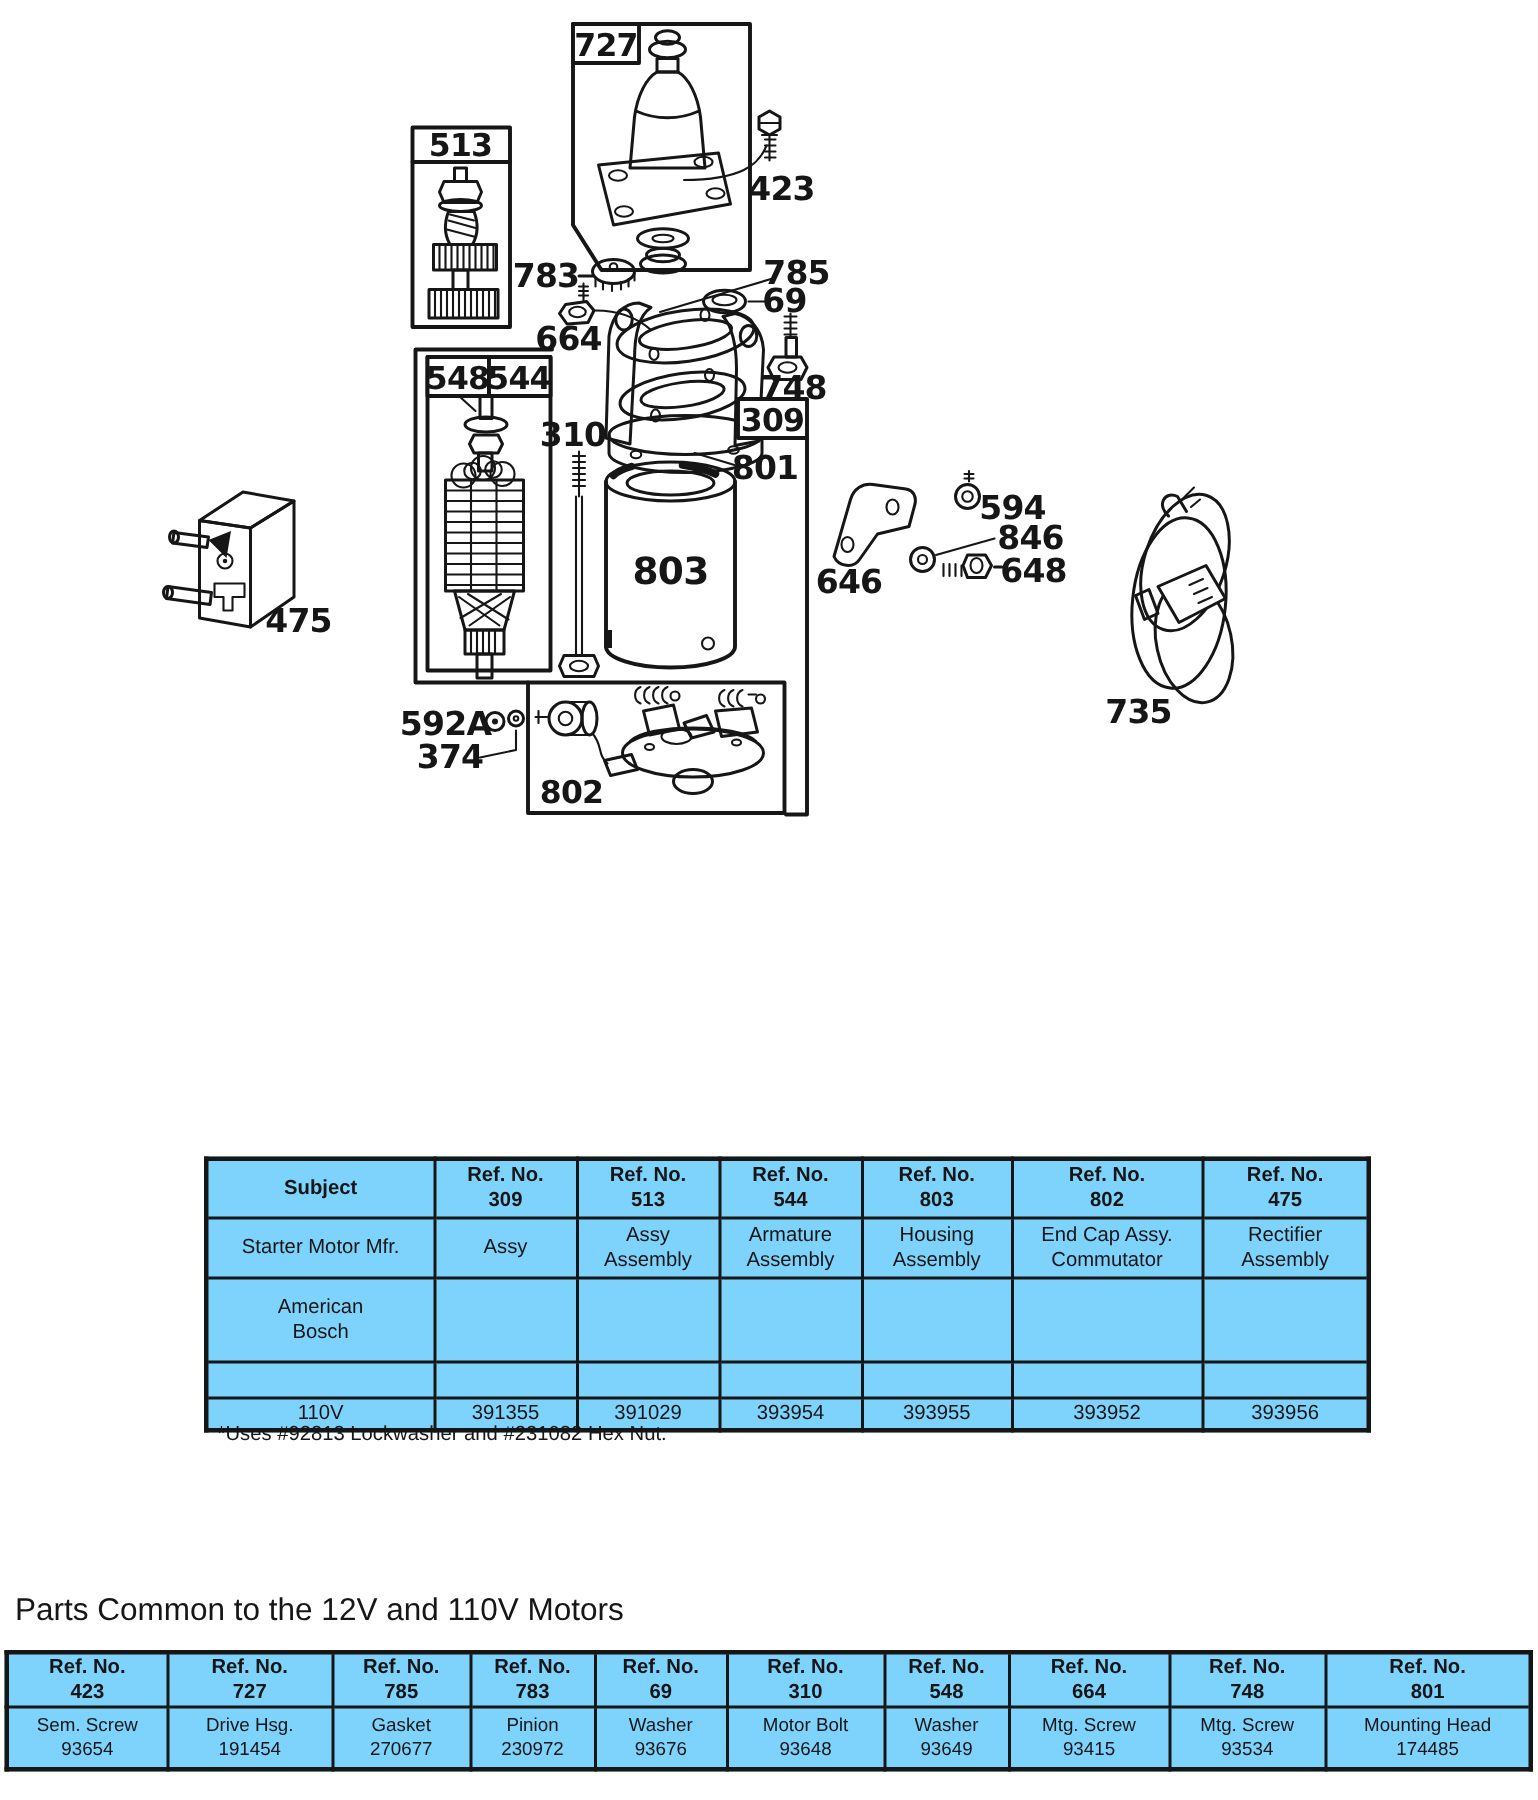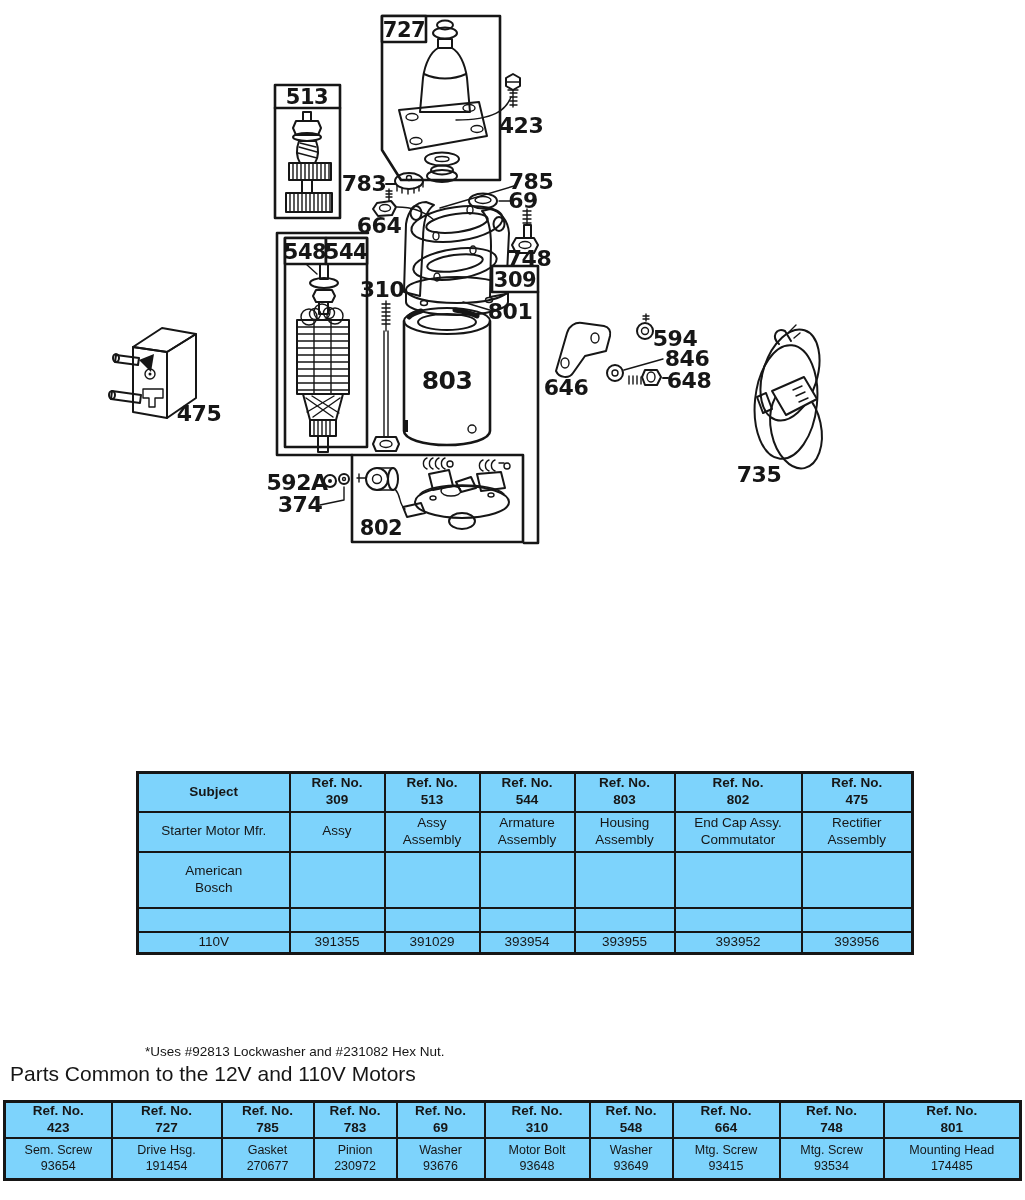--- a/index.html
+++ b/index.html
@@ -18,21 +18,21 @@
   .thin{stroke-width:1.4}
   .ink{fill:#161616;stroke:none}
   .wh{fill:#ffffff}
   table{position:absolute;border-collapse:collapse;table-layout:fixed;background:#7dd3fc}
   td{border:2px solid #161616;text-align:center;vertical-align:middle;
      white-space:pre-line;padding:0 2px;line-height:1.25;overflow:hidden}
   td.hd{font-weight:bold}
   .spec-table{left:136px;top:771px;width:775px;border:3px solid #161616;font-size:13.5px}
   .common-table{left:3px;top:1100px;width:1016px;border:3px solid #161616;font-size:12.5px}
   .common-table td.hd{font-size:13.5px}
-  .footnote{position:absolute;left:145px;top:1044px;font-size:13.5px}
+  .footnote{position:absolute;left:145px;top:948px;font-size:13.5px}
   .section-title{position:absolute;left:10px;top:1062px;font-size:21px}
 </style>
 </head>
 <body>
 
 <div class="page">
 
   <svg class="diagram" width="1025" height="565" viewBox="0 0 1025 565">
 
     <g>

